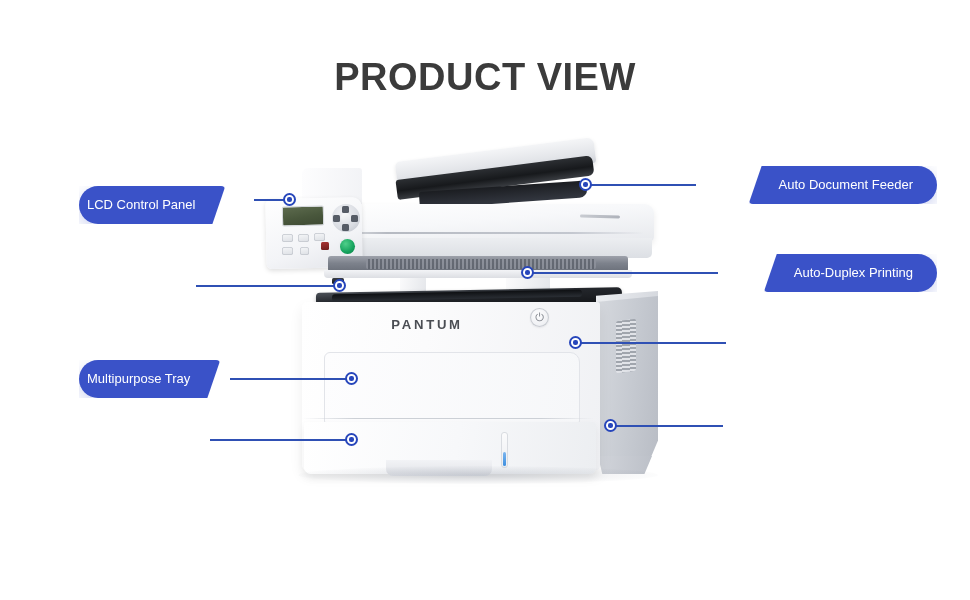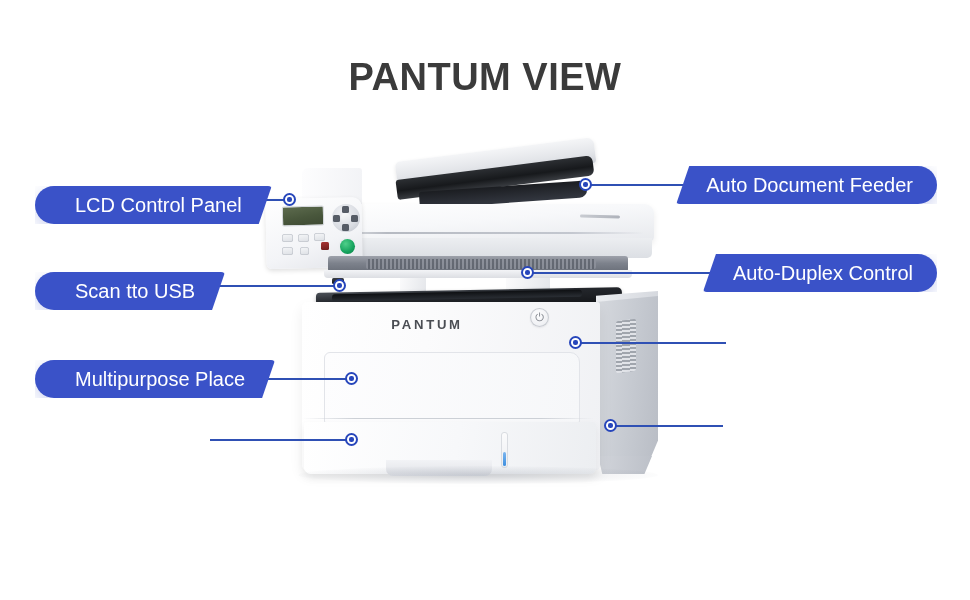--- a/index.html
+++ b/index.html
@@ -33,38 +33,39 @@
     color: #3b3b3b;
     font-family: "Liberation Sans", sans-serif;
   }
 
   
   .callout {
     position: absolute;
     height: 38px;
     background: #3a52c8;
     color: #ffffff;
-    font-size: 20px;
+    font-size: 13px;
     line-height: 38px;
     white-space: nowrap;
     box-sizing: border-box;
     filter: drop-shadow(0 5px 8px rgba(80, 100, 200, 0.28));
   }
   .callout .cap-text {
     display: block;
     height: 38px;
     line-height: 38px;
   }
   
   .callout.left {
     border-radius: 19px 4px 4px 19px;
-    padding: 0 30px 0 40px;
+    padding: 0 30px 0 8px;
     text-align: left;
     -webkit-clip-path: polygon(0 0, 100% 0, calc(100% - 13px) 100%, 0 100%);
     clip-path: polygon(0 0, 100% 0, calc(100% - 13px) 100%, 0 100%);
+    margin-left: 44px;
   }
   
   .callout.right {
     border-radius: 4px 19px 19px 4px;
     padding: 0 24px 0 30px;
     text-align: right;
     -webkit-clip-path: polygon(13px 0, 100% 0, 100% 100%, 0 100%);
     clip-path: polygon(13px 0, 100% 0, 100% 100%, 0 100%);
   }
 
@@ -390,21 +391,21 @@
     width: 360px; height: 18px;
     background: radial-gradient(ellipse at 50% 50%, rgba(80,90,110,0.18) 0%, rgba(80,90,110,0.05) 55%, rgba(255,255,255,0) 78%);
     border-radius: 50%;
   }
 </style>
 </head>
 <body>
 
 <div id="stage">
 
-  <div class="page-title">PANTUM VIEW</div>
+  <div class="page-title">PRODUCT VIEW</div>
 
   <div id="printer">
 
     <div class="pz rear-panel"></div>
 
     <div class="pz adf-lid"></div>
     <div class="pz adf-lid-dark"></div>
     <div class="pz adf-inner"></div>
 
     <div class="pz scanner-top"></div>
@@ -463,35 +464,32 @@
 
   <div class="leader" style="left:586px; top:184px; width:110px;"></div>
   <div class="leader" style="left:528px; top:272px; width:190px;"></div>
   <div class="leader" style="left:576px; top:342px; width:150px;"></div>
   <div class="leader" style="left:611px; top:425px; width:112px;"></div>
 
   <div class="callout left" style="left:35px; top:186px;">
     <span class="cap-text">LCD Control Panel</span>
   </div>
 
-  <div class="callout left" style="left:35px; top:272px;">
-    <span class="cap-text">Scan tto USB</span>
-  </div>
 
   <div class="callout left" style="left:35px; top:360px;">
-    <span class="cap-text">Multipurpose Place</span>
+    <span class="cap-text">Multipurpose Tray</span>
   </div>
 
 
   <div class="callout right" style="right:33px; top:166px;">
     <span class="cap-text">Auto Document Feeder</span>
   </div>
 
   <div class="callout right" style="right:33px; top:254px;">
-    <span class="cap-text">Auto-Duplex Control</span>
+    <span class="cap-text">Auto-Duplex Printing</span>
   </div>
 
 
 
   <div class="marker" style="left:283px; top:193px;"></div>
   <div class="marker" style="left:333px; top:279px;"></div>
   <div class="marker" style="left:345px; top:372px;"></div>
   <div class="marker" style="left:345px; top:433px;"></div>
 
   <div class="marker" style="left:579px; top:178px;"></div>

